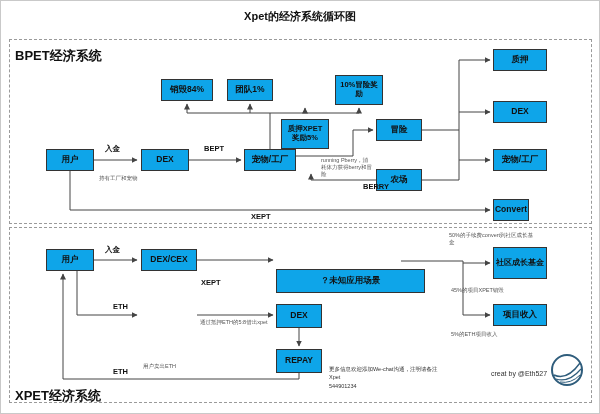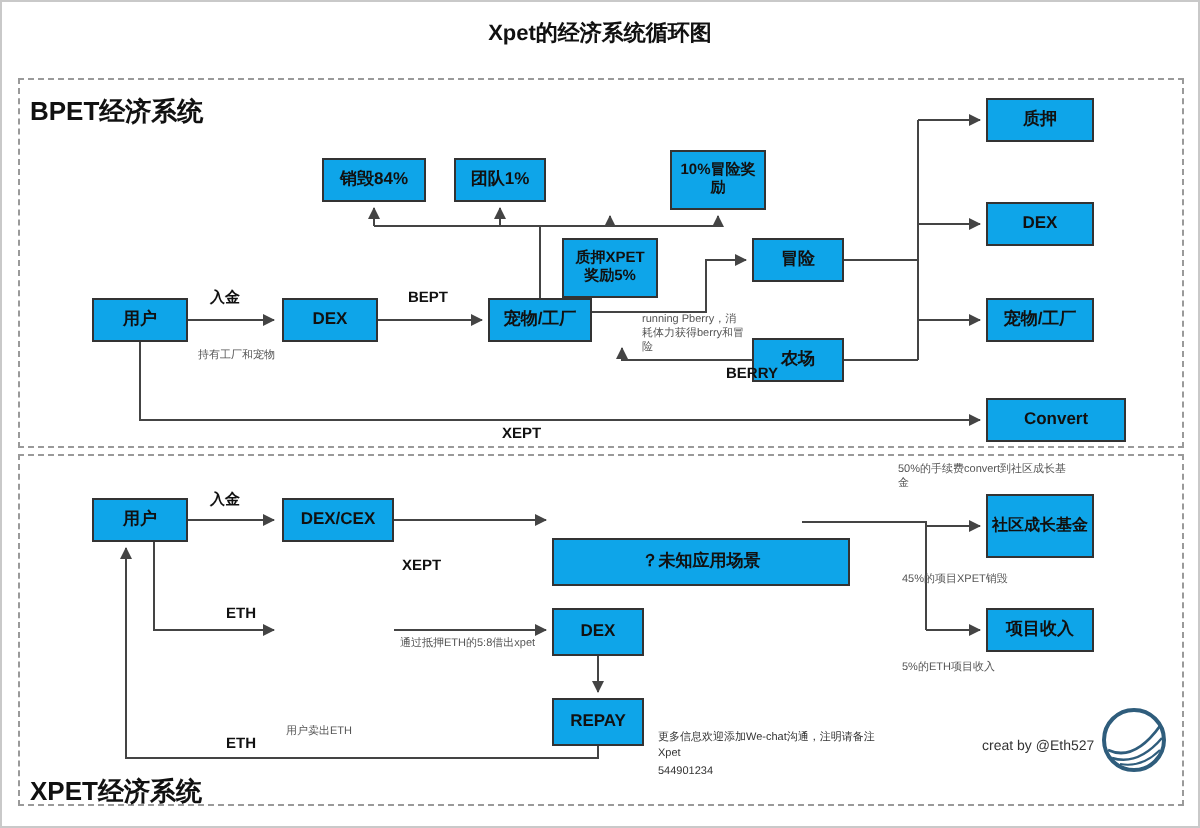--- a/index.html
+++ b/index.html
@@ -26,21 +26,21 @@
   #n-stake-reward{left:280px;top:74px;width:48px;height:30px;font-size:7.5px;margin-top:44px;}
   #n-adv-reward{left:334px;top:74px;width:48px;height:30px;font-size:7.5px;}
   #n-user-top{left:45px;top:148px;width:48px;height:22px;}
   #n-dex-top{left:140px;top:148px;width:48px;height:22px;}
   #n-pet-factory{left:243px;top:148px;width:52px;height:22px;}
   #n-adventure{left:375px;top:118px;width:46px;height:22px;}
   #n-farm{left:375px;top:168px;width:46px;height:22px;}
   #n-stake{left:492px;top:48px;width:54px;height:22px;}
   #n-dex-right{left:492px;top:100px;width:54px;height:22px;}
   #n-pet-factory-right{left:492px;top:148px;width:54px;height:22px;}
-  #n-convert{left:492px;top:198px;width:70px;height:22px;}
+  #n-convert{left:492px;top:198px;width:36px;height:22px;}
   #n-user-bottom{left:45px;top:248px;width:48px;height:22px;}
   #n-dex-cex{left:140px;top:248px;width:56px;height:22px;}
   #n-unknown{left:275px;top:248px;width:149px;height:24px;margin-top:20px;}
   #n-borrow{left:140px;top:303px;width:56px;height:22px;}
   #n-dex-bottom{left:275px;top:303px;width:46px;height:24px;}
   #n-repay{left:275px;top:348px;width:46px;height:24px;}
   #n-community-fund{left:492px;top:246px;width:54px;height:32px;font-size:8px;}
   #n-project-income{left:492px;top:303px;width:54px;height:22px;}
   .elabel{position:absolute;font-size:7.5px;font-weight:bold;color:#111;}
   #l-deposit-top{left:104px;top:143px;}

